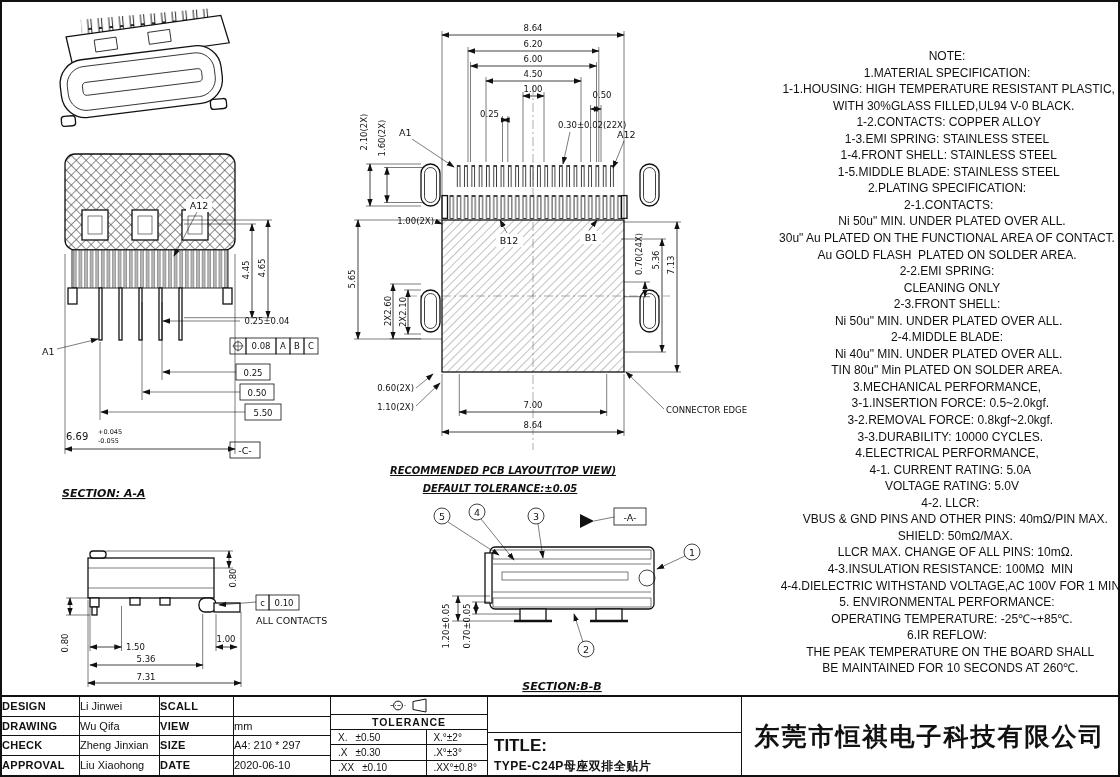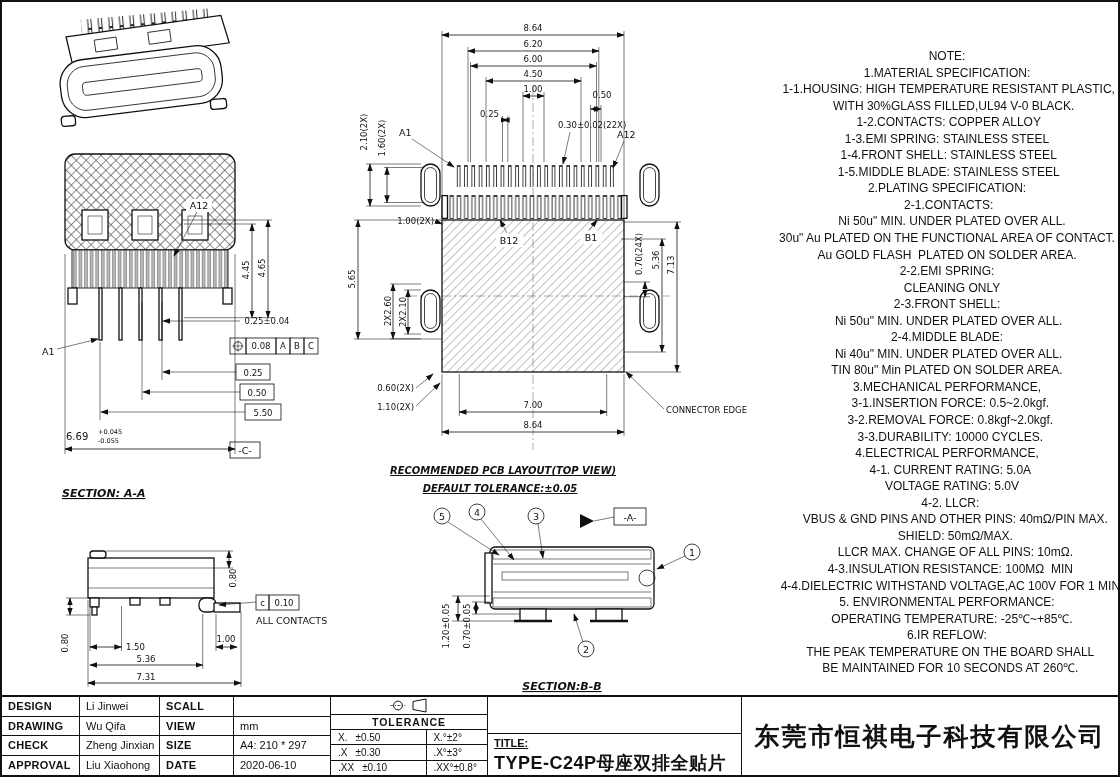--- a/index.html
+++ b/index.html
@@ -22,35 +22,35 @@
   
   .tb {
     position:absolute; left:0; right:0; bottom:0; height:80px; z-index:6;
     border-top:2px solid #111; background:#fff;
     display:grid;
     grid-template-columns:78px 80px 74px 97px 157px 254px 1fr;
     grid-template-rows:repeat(4,1fr);
   }
   .tb .cell {
     border-right:1.5px solid #111; border-bottom:1.2px solid #111;
-    display:flex; align-items:center; padding-left:6px; font-size:11px; overflow:hidden;
+    display:flex; align-items:center; font-size:11px; overflow:hidden;
   }
   .tb .cell.nb { border-bottom:none; }
   .tb .lab { font-weight:bold; font-size:11px; letter-spacing:.3px; }
   .tolblock { grid-column:5; grid-row:1 / span 4; border-right:1.5px solid #111; display:flex; flex-direction:column;justify-content:space-between; }
   .tol-sym { flex:1.15; border-bottom:1.2px solid #111; display:flex; align-items:center; justify-content:center; }
   .tol-head { flex:1; border-bottom:1.2px solid #111; display:flex; align-items:center; justify-content:center; font-weight:bold; font-size:10.5px; letter-spacing:1px; }
   .tol-row { flex:1; border-bottom:1.2px solid #111; display:flex; font-size:10px; }
   .tol-row:last-child { border-bottom:none; }
   .tol-row .tl { width:58%; display:flex; align-items:center; padding-left:7px; gap:8px; }
   .tol-row .tr { width:42%; border-left:1.2px solid #111; display:flex; align-items:center; padding-left:6px;margin-left:12px; }
   .titlecell { grid-column:6; grid-row:1 / span 4; border-right:1.5px solid #111; display:flex; flex-direction:column; }
   .titlecell .spacer { height:37px; border-bottom:1.2px solid #111; }
-  .titlecell .tlab { font-weight:bold; font-size:11px; padding:3px 0 0 6px;text-decoration:underline; }
-  .titlecell .tval { font-weight:bold; font-size:18px; padding:2px 0 0 6px; letter-spacing:.5px; }
+  .titlecell .tlab { font-weight:bold; font-size:17px; padding:3px 0 0 6px; }
+  .titlecell .tval { font-weight:bold; font-size:12px; padding:2px 0 0 6px; letter-spacing:.5px; }
   .company { grid-column:7; grid-row:1 / span 4; display:flex; align-items:center; justify-content:center; font-size:25px; font-weight:bold; letter-spacing:2px; }
   
   svg text { font-family:"DejaVu Sans", sans-serif; fill:#111; }
   svg .t   { font-size:8.5px; }
   svg .t9  { font-size:9.5px; }
   svg .t10 { font-size:10px; }
   svg .t65 { font-size:6.5px; }
   svg .cap { font-size:10px; font-style:italic; font-weight:bold; text-decoration:underline; }
   svg .cap2{ font-size:11px; font-style:italic; font-weight:bold; text-decoration:underline; }
   svg .o  { fill:#fff; stroke:#111; stroke-width:1.3; }

